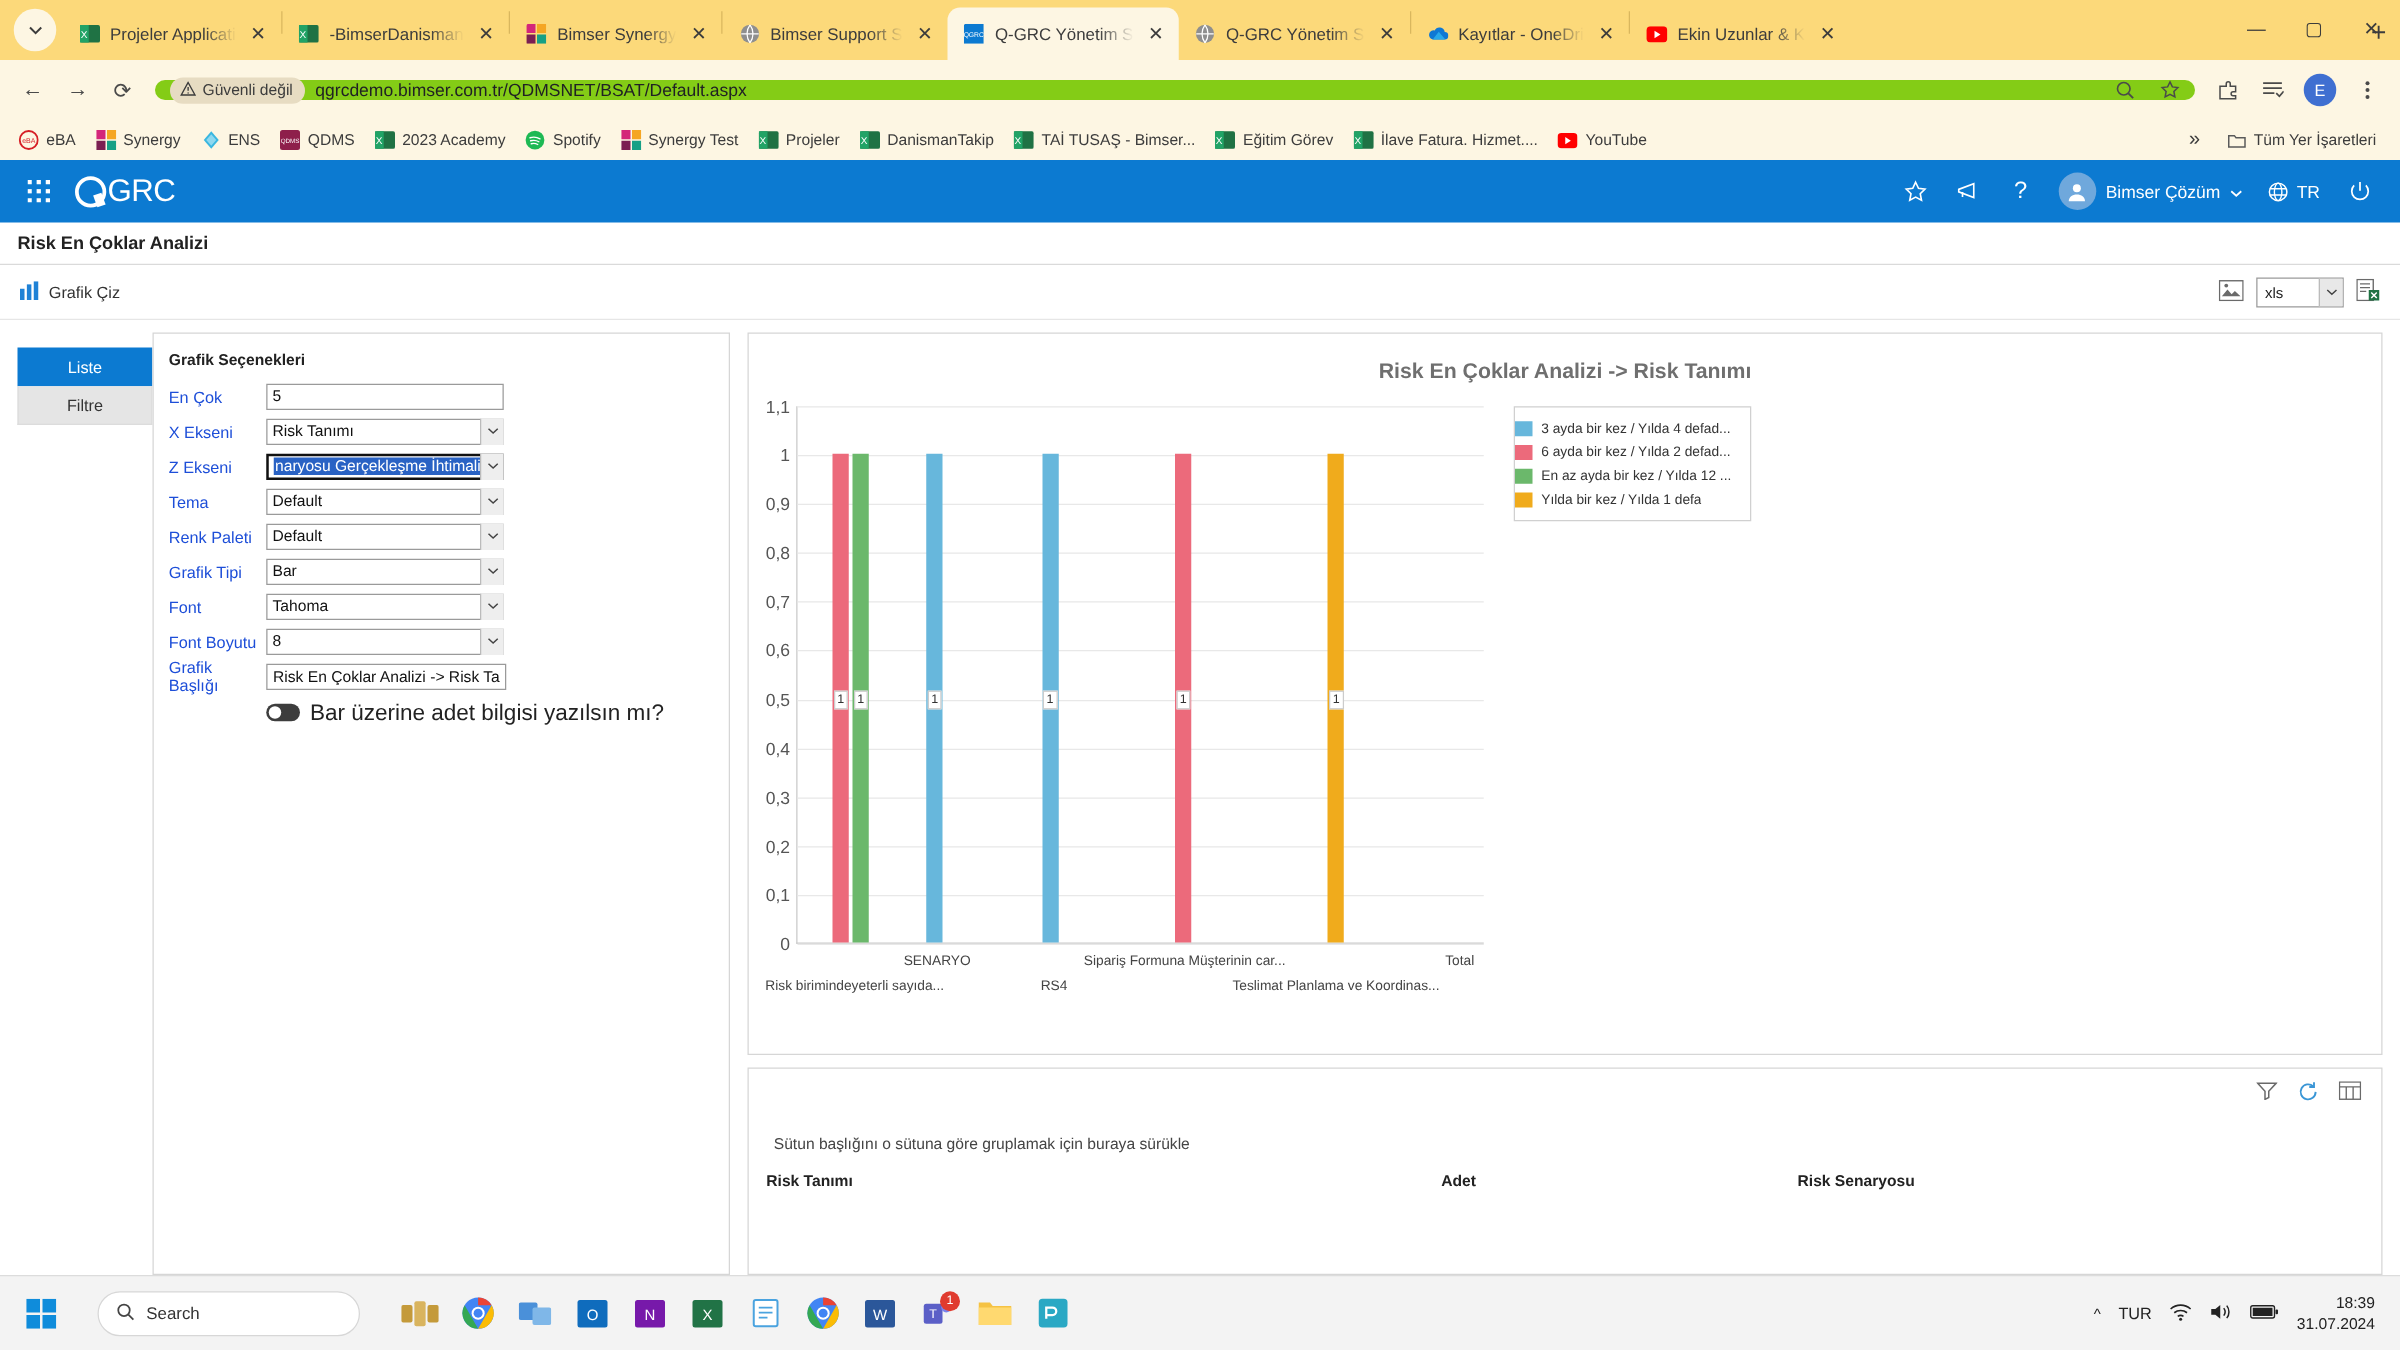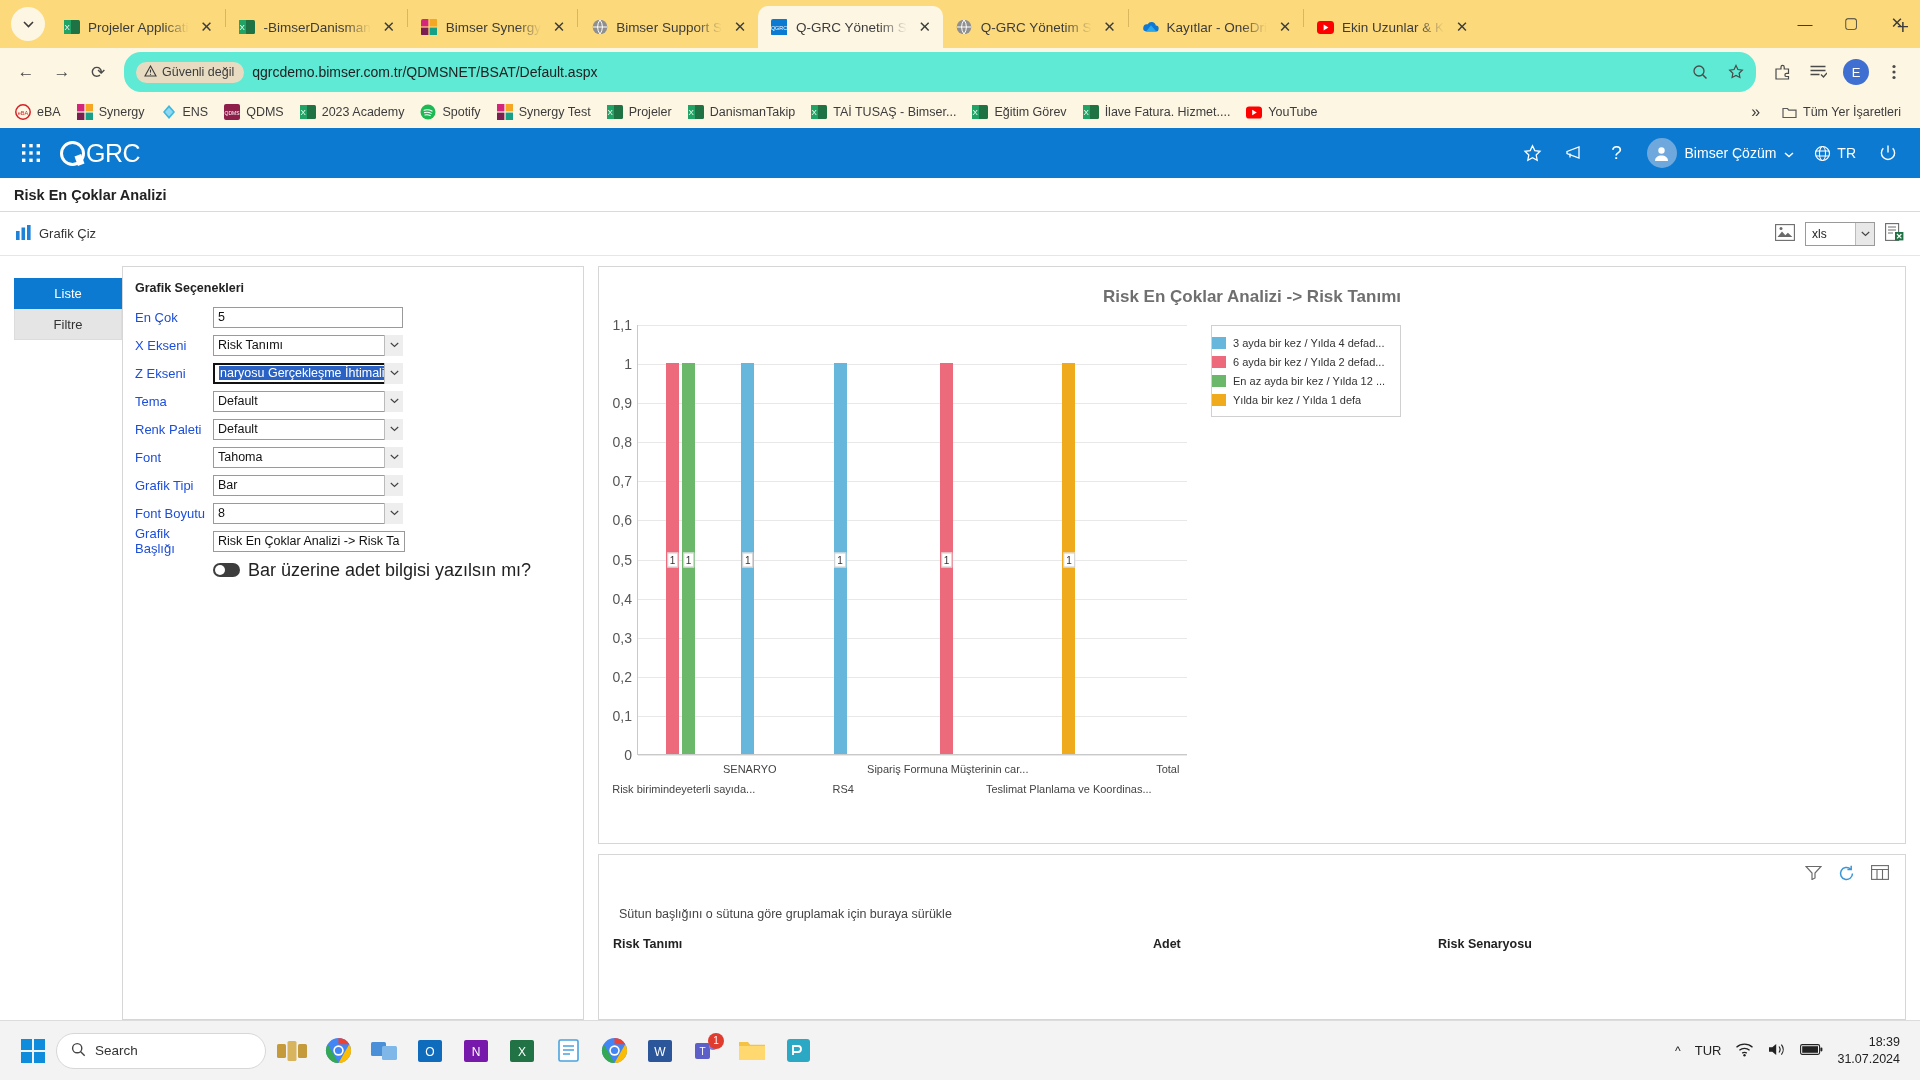--- a/index.html
+++ b/index.html
@@ -36,21 +36,21 @@
   }
   .tab .tclose { width: 20px; height: 20px; flex:0 0 20px; display:flex; align-items:center; justify-content:center; font-size:15px; color:#3c3c3c; }
   .tab-sep { width: 1px; height: 18px; background: #d9b75e; align-self: center; margin-bottom: 12px; }
   .newtab { width: 34px; height: 34px; display:flex; align-items:center; justify-content:center; font-size:21px; color:#3c3c3c; margin: 0 0 4px 6px; cursor:pointer; }
   .wincontrols { position: absolute; right: 0; top: 0; height: 46px; display: flex; align-items: center; }
   .wincontrols div { width: 46px; height: 46px; display:flex; align-items:center; justify-content:center; font-size:15px; color:#3c3c3c; }
 
   .toolbar { height: 48px; background: #fdf6e3; display: flex; align-items: center; padding: 0 10px; gap: 4px; }
   .navbtn { width: 32px; height: 32px; display:flex; align-items:center; justify-content:center; font-size:17px; color:#4a4a4a; border-radius:50%; cursor:pointer; }
   .omnibox {
-    flex: 1; height: 40px; background: #5eead4; border-radius: 17px;
+    flex: 1; height: 16px; background: #84cc16; border-radius: 17px;
     display: flex; align-items: center; padding: 0 6px 0 12px; margin: 16px 6px; gap: 8px;
   }
   .notsecure {
     display: flex; align-items: center; gap: 5px; font-size: 12.5px; color: #3c3c3c;
     background: #e7dcc2; border-radius: 13px; padding: 3px 10px 3px 8px;
   }
   .urltext { flex: 1; font-size: 14px; color: #202124; white-space: nowrap; overflow:hidden; }
   .omni-icon { width: 28px; height: 28px; display:flex; align-items:center; justify-content:center; color:#4a4a4a; font-size:15px;}
   .tb-icon { width: 32px; height: 32px; display:flex; align-items:center; justify-content:center; color:#4a4a4a; font-size:16px; cursor:pointer; }
   .avatar-btn { width: 26px; height: 26px; border-radius: 50%; background: #3f6fd1; color:#fff; font-size:13px; display:flex; align-items:center; justify-content:center; margin: 0 5px; }
@@ -157,21 +157,21 @@
   .legend .lt { font-size: 11px; color: #333; white-space:nowrap; overflow:hidden; }
 
   .grid-card { border: 1px solid #d6d6d6; background:#fff; flex:1; position:relative; padding: 8px 14px; }
   .grid-tools { display:flex; justify-content:flex-end; gap: 16px; color:#6a6a6a; font-size: 15px; padding: 2px 2px 8px 0; }
   .grid-drag { font-size: 12.5px; color: #444; padding: 14px 0 0 6px; }
   .grid-head { display:flex; font-size: 12.5px; font-weight:bold; color:#222; padding-top: 16px; }
 
   
   #taskbar {
     position: absolute; bottom: 0; left: 0; width: 1920px; height: 60px;
-    background: #f3f3f3; display:flex; align-items:center; padding: 0 10px; gap: 0;
+    background: #f3f3f3; display:flex; align-items:center; padding: 0 10px; gap: 22px;
     border-top: 1px solid #dcdcdc;
   }
   .tb-start { width: 46px; height:46px; display:flex; align-items:center; justify-content:center; cursor:pointer;}
   .tb-search {
     height: 36px; width: 210px; background:#fff; border:1px solid #d7d7d7; border-radius:18px;
     display:flex; align-items:center; gap:9px; padding: 0 14px; font-size: 13.5px; color:#333; margin-right: 4px;
   }
   .tb-app { width: 44px; height: 44px; display:flex; align-items:center; justify-content:center; position:relative; cursor:pointer;}
   .tb-badge {
     position:absolute; top: 4px; right: 4px; background:#e03b2f; color:#fff; font-size:10px;
@@ -652,37 +652,37 @@
                     <span class="selval">Default</span>
                     <span class="arw">
                       <svg width="9" height="6" viewBox="0 0 9 6">
                         <path d="M0.8 1l3.7 3.4L8.2 1" stroke="#444" stroke-width="1.2" fill="none"></path>
                       </svg>
                     </span>
                   </div>
                 </div>
               </div>
               <div class="frow">
-                <div class="flabel">Font</div>
+                <div class="flabel">Grafik Tipi</div>
                 <div class="fctl">
                   <div class="sel">
-                    <span class="selval">Tahoma</span>
+                    <span class="selval">Bar</span>
                     <span class="arw">
                       <svg width="9" height="6" viewBox="0 0 9 6">
                         <path d="M0.8 1l3.7 3.4L8.2 1" stroke="#444" stroke-width="1.2" fill="none"></path>
                       </svg>
                     </span>
                   </div>
                 </div>
               </div>
               <div class="frow">
-                <div class="flabel">Grafik Tipi</div>
+                <div class="flabel">Font</div>
                 <div class="fctl">
                   <div class="sel">
-                    <span class="selval">Bar</span>
+                    <span class="selval">Tahoma</span>
                     <span class="arw">
                       <svg width="9" height="6" viewBox="0 0 9 6">
                         <path d="M0.8 1l3.7 3.4L8.2 1" stroke="#444" stroke-width="1.2" fill="none"></path>
                       </svg>
                     </span>
                   </div>
                 </div>
               </div>
               <div class="frow">
                 <div class="flabel">Font Boyutu</div>

